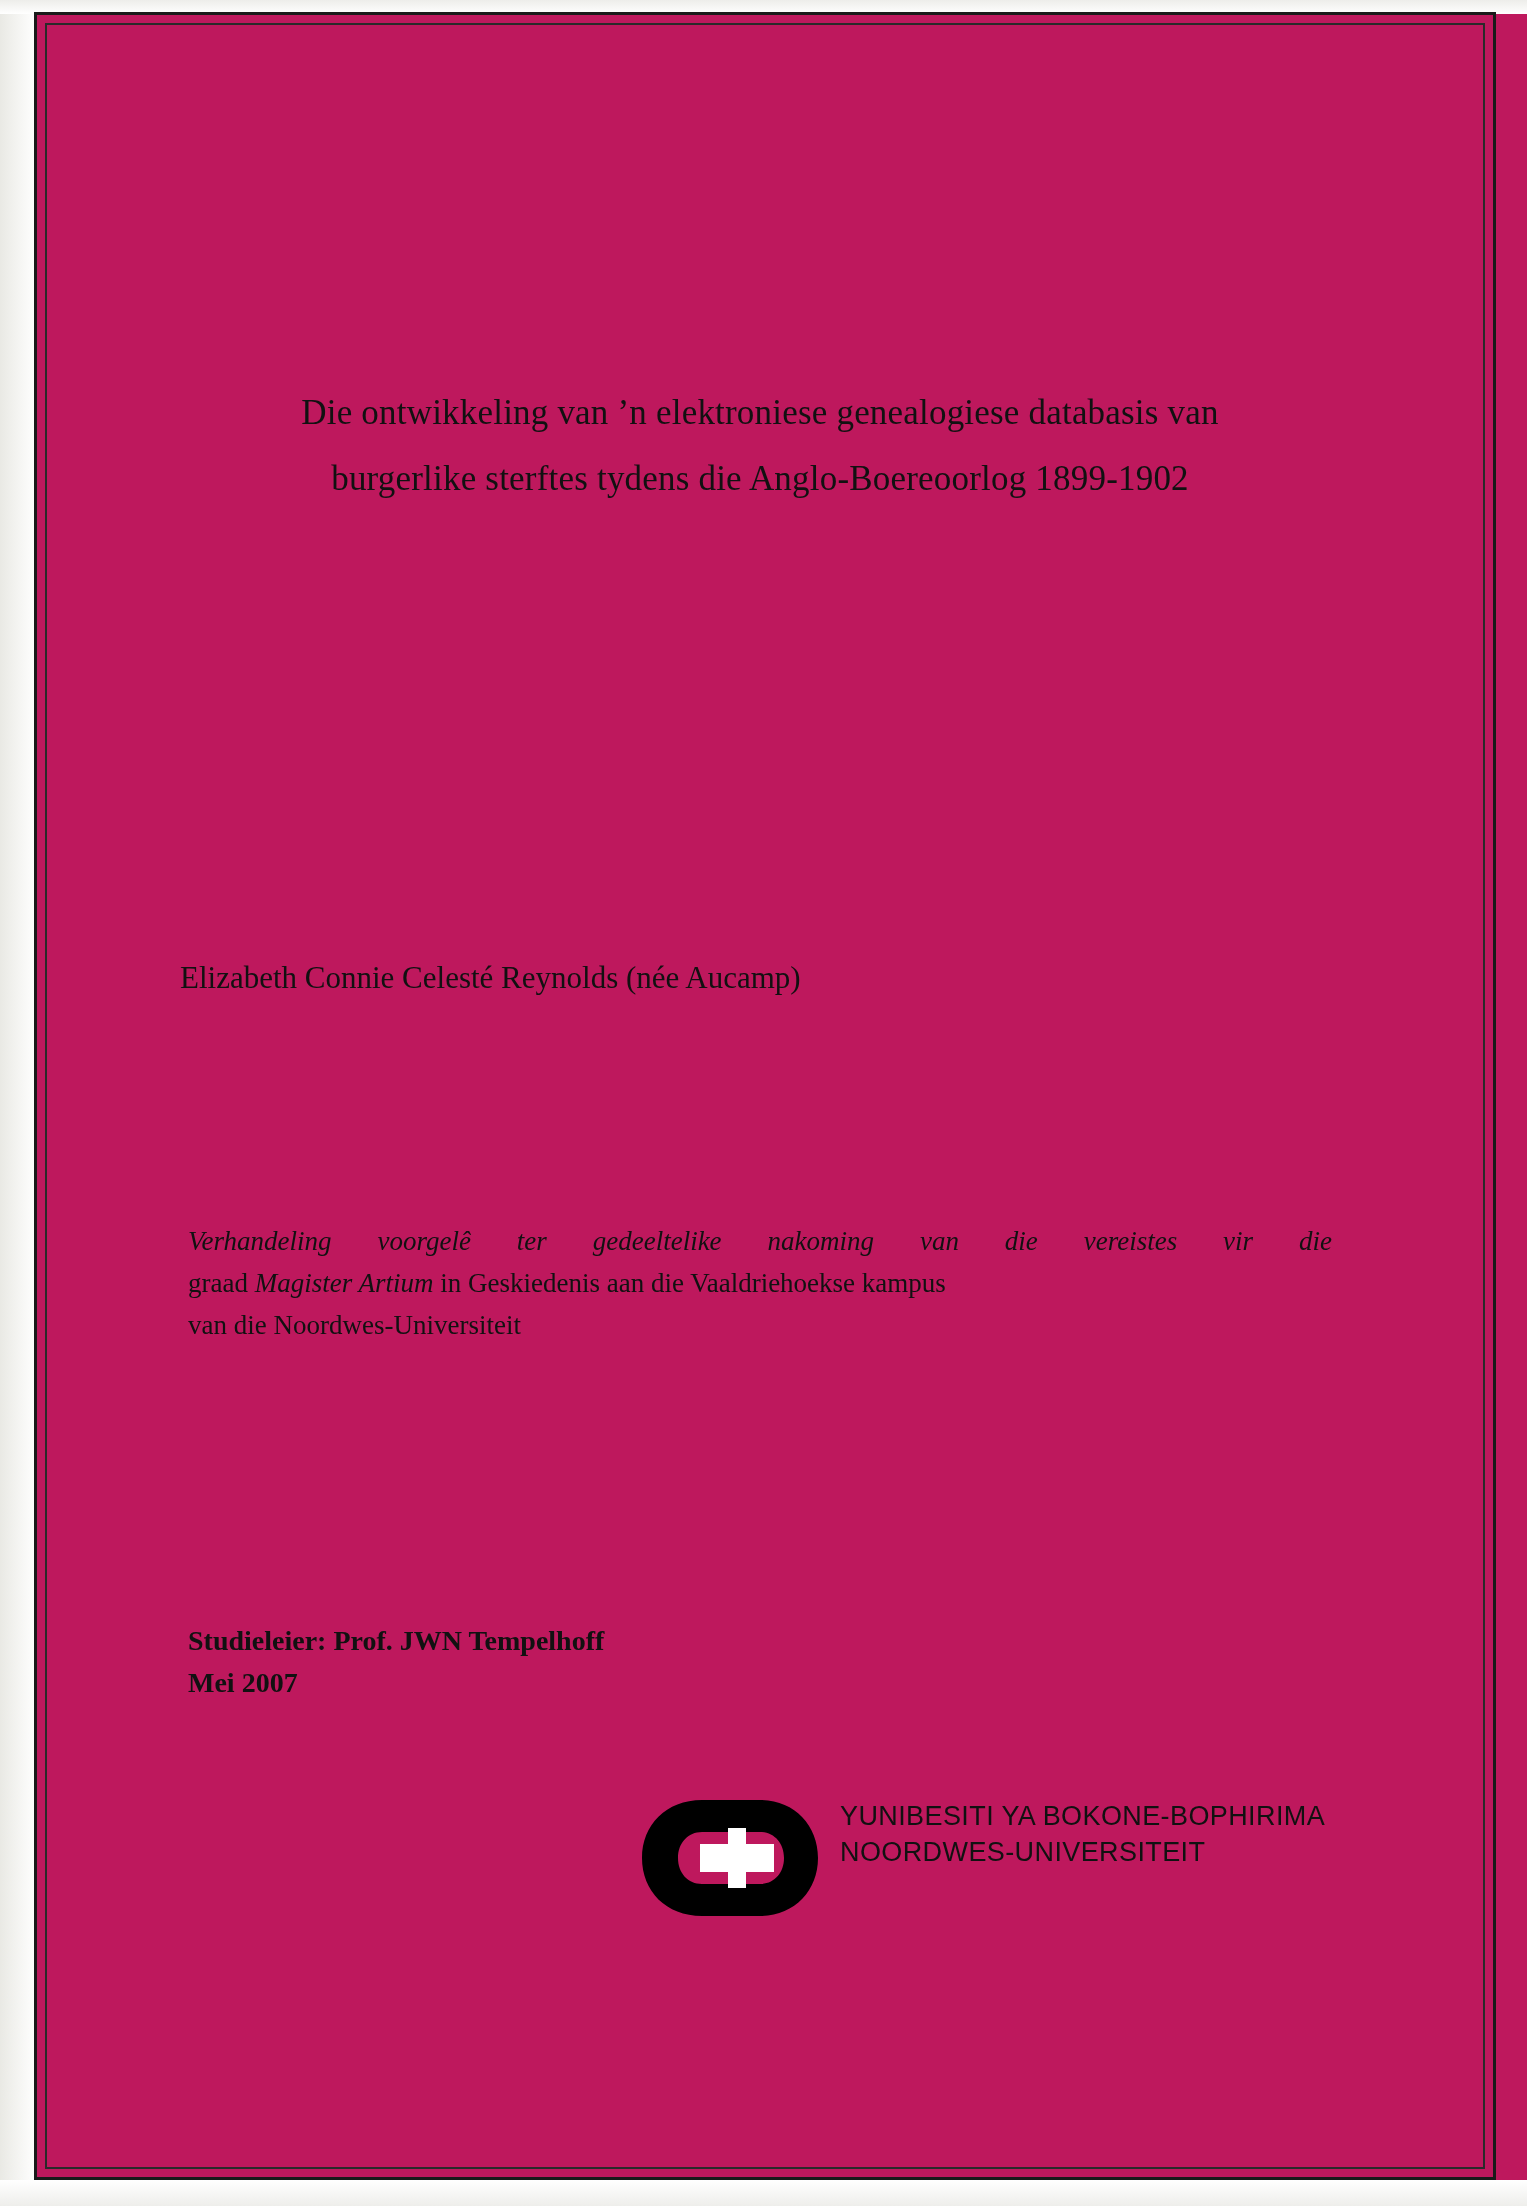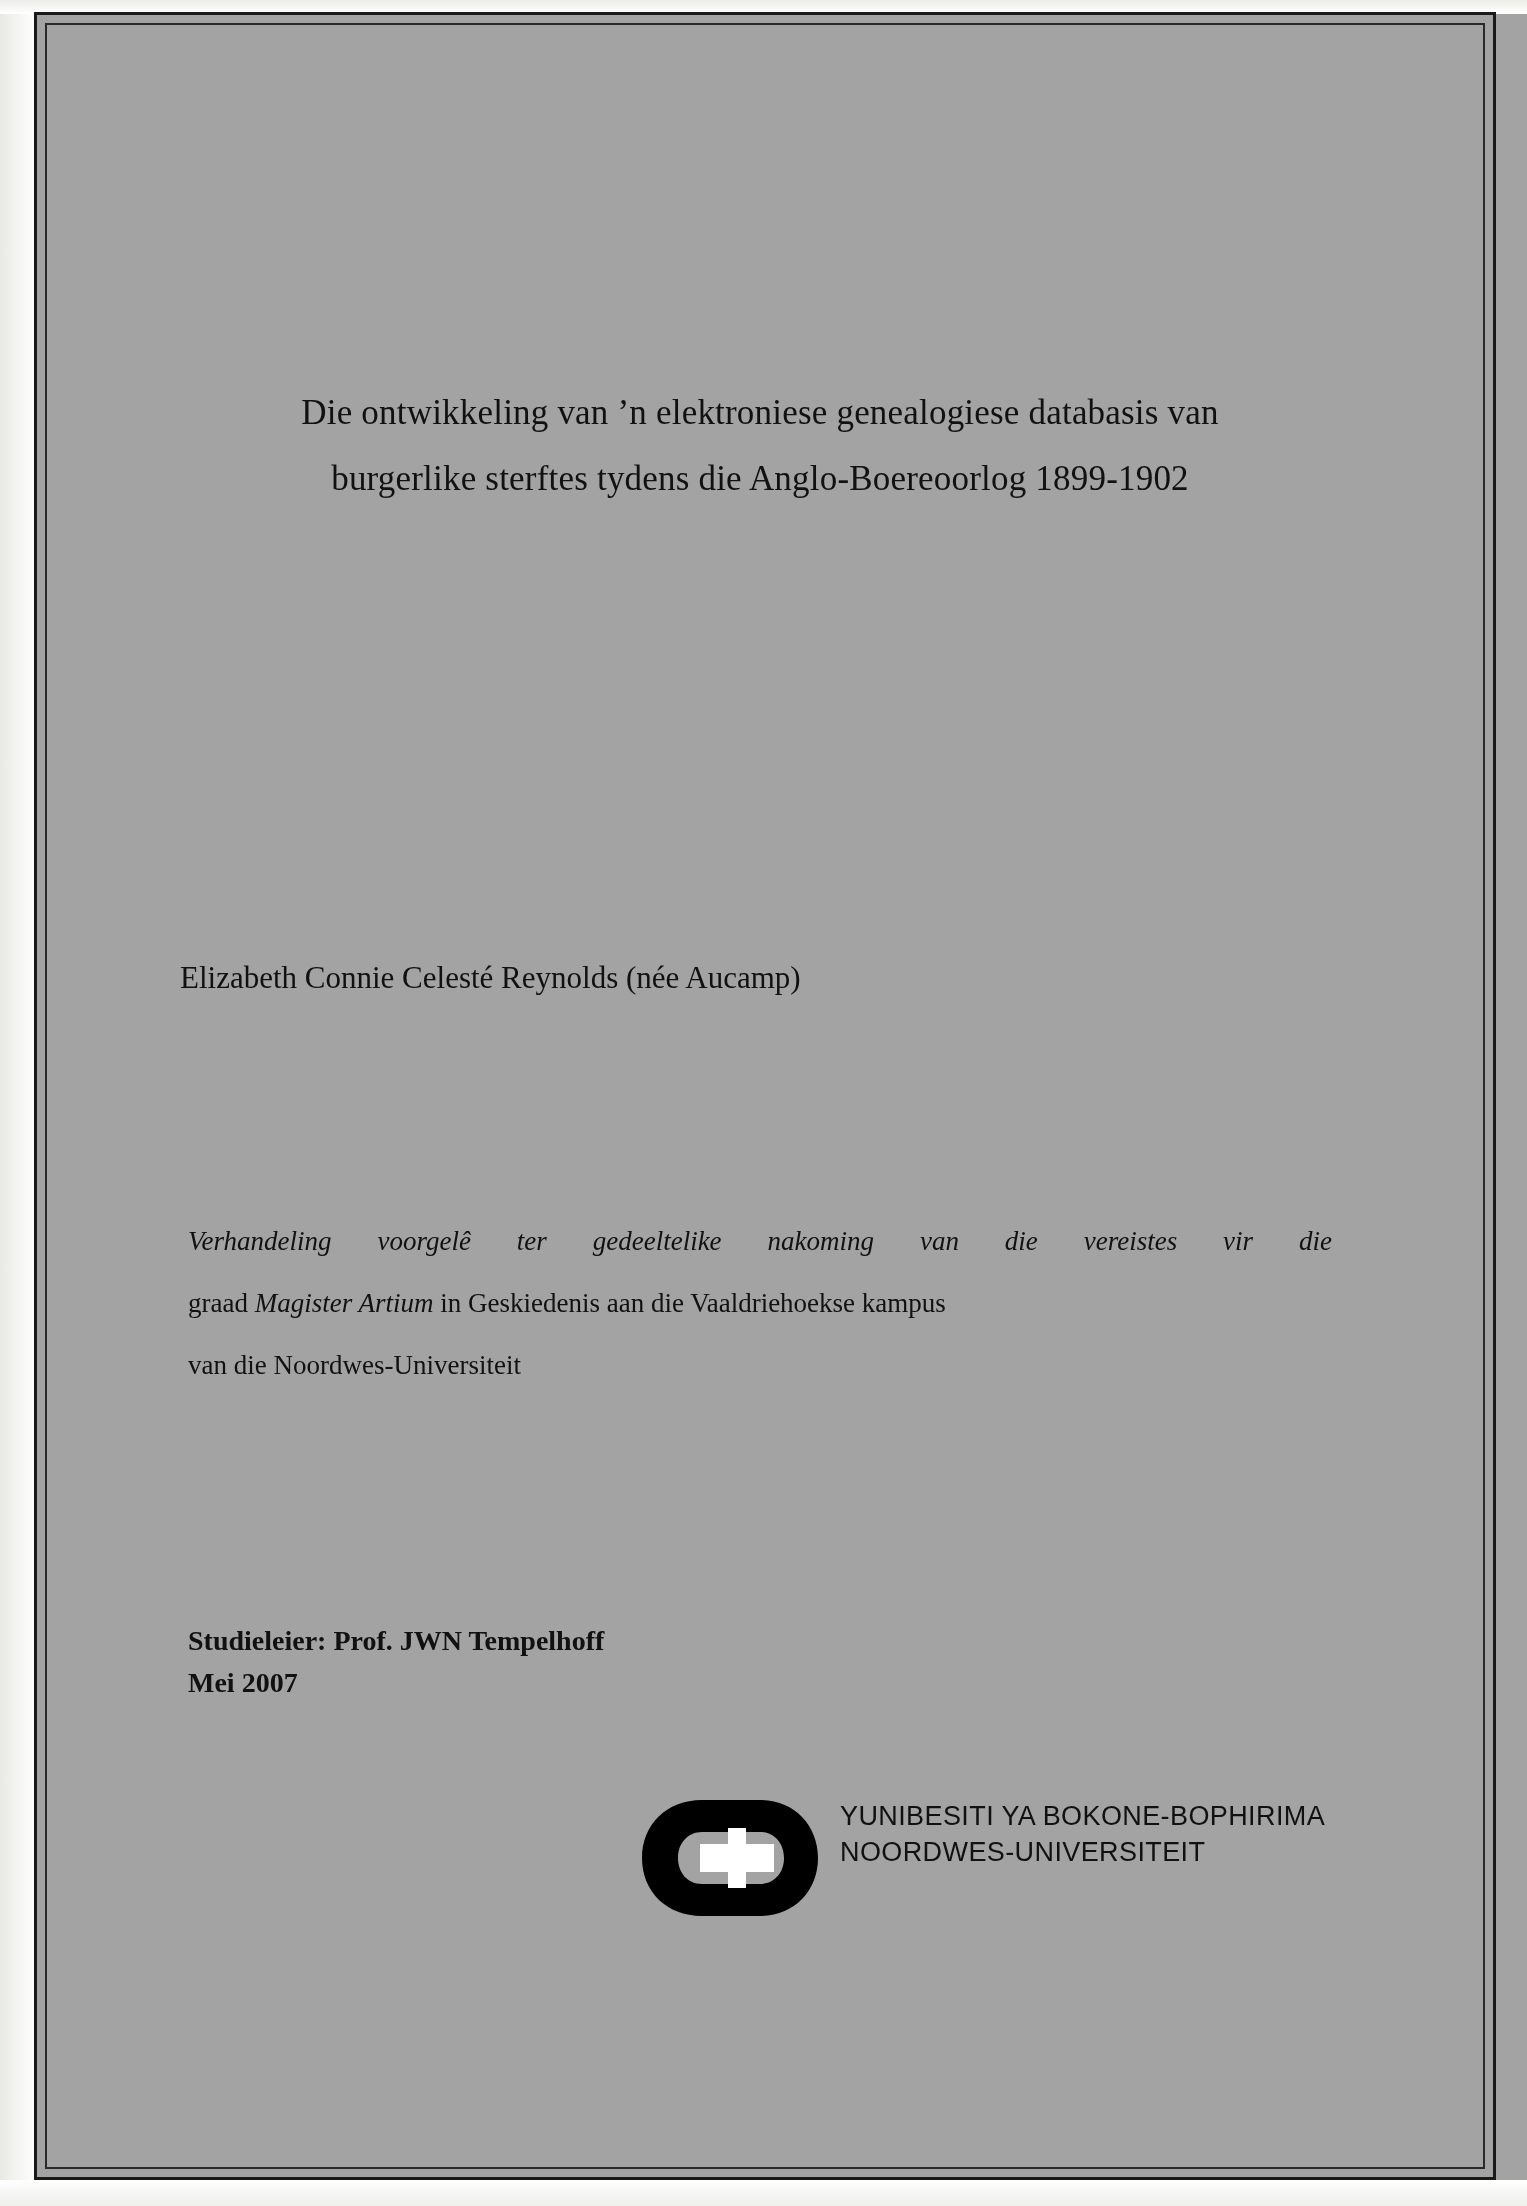--- a/index.html
+++ b/index.html
@@ -16,21 +16,21 @@
     overflow: hidden;
   }
 
   
   .page-scan {
     position: absolute;
     left: 0;
     top: 0;
     width: 1527px;
     height: 2206px;
-    background: #a3a3a3;
+    background: #be185d;
   }
 
   
   .scan-border-outer {
     position: absolute;
     left: 34px;
     top: 12px;
     width: 1462px;
     height: 2168px;
     border: 3px solid #1a1a1a;
@@ -112,21 +112,20 @@
     font-size: 27px;
     line-height: 42px;
   }
   .statement .just {
     text-align: justify;
     text-align-last: justify;
     font-style: italic;
   }
   .statement .plain {
     text-align: left;
-    margin-top: 20px;
   }
   .statement i {
     font-style: italic;
   }
 
   .supervisor-block {
     position: absolute;
     top: 1620px;
     left: 8px;
     width: 900px;

